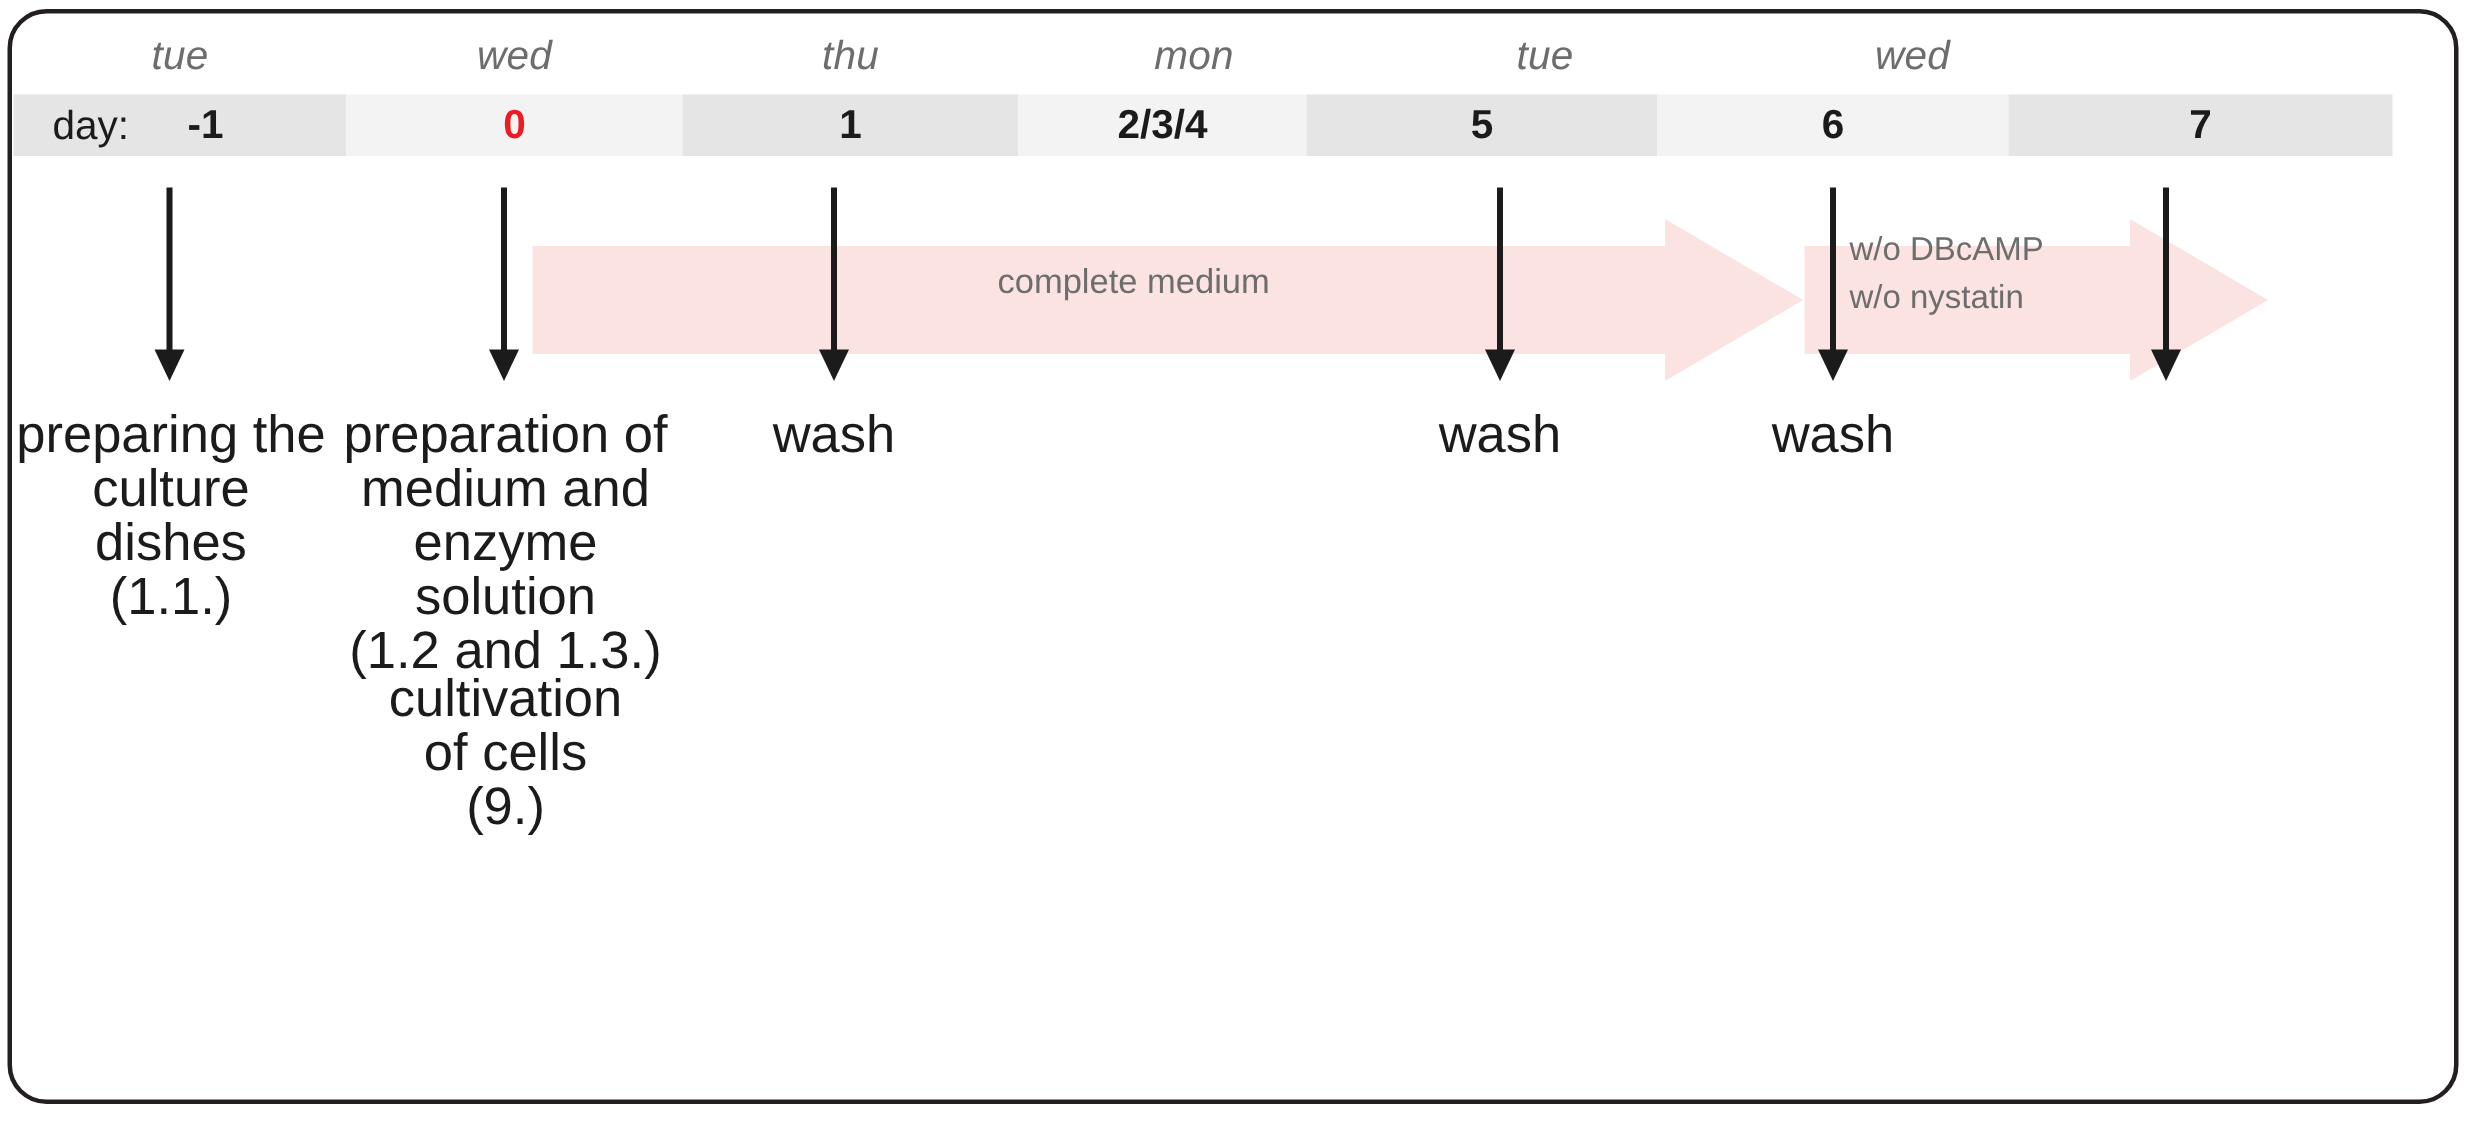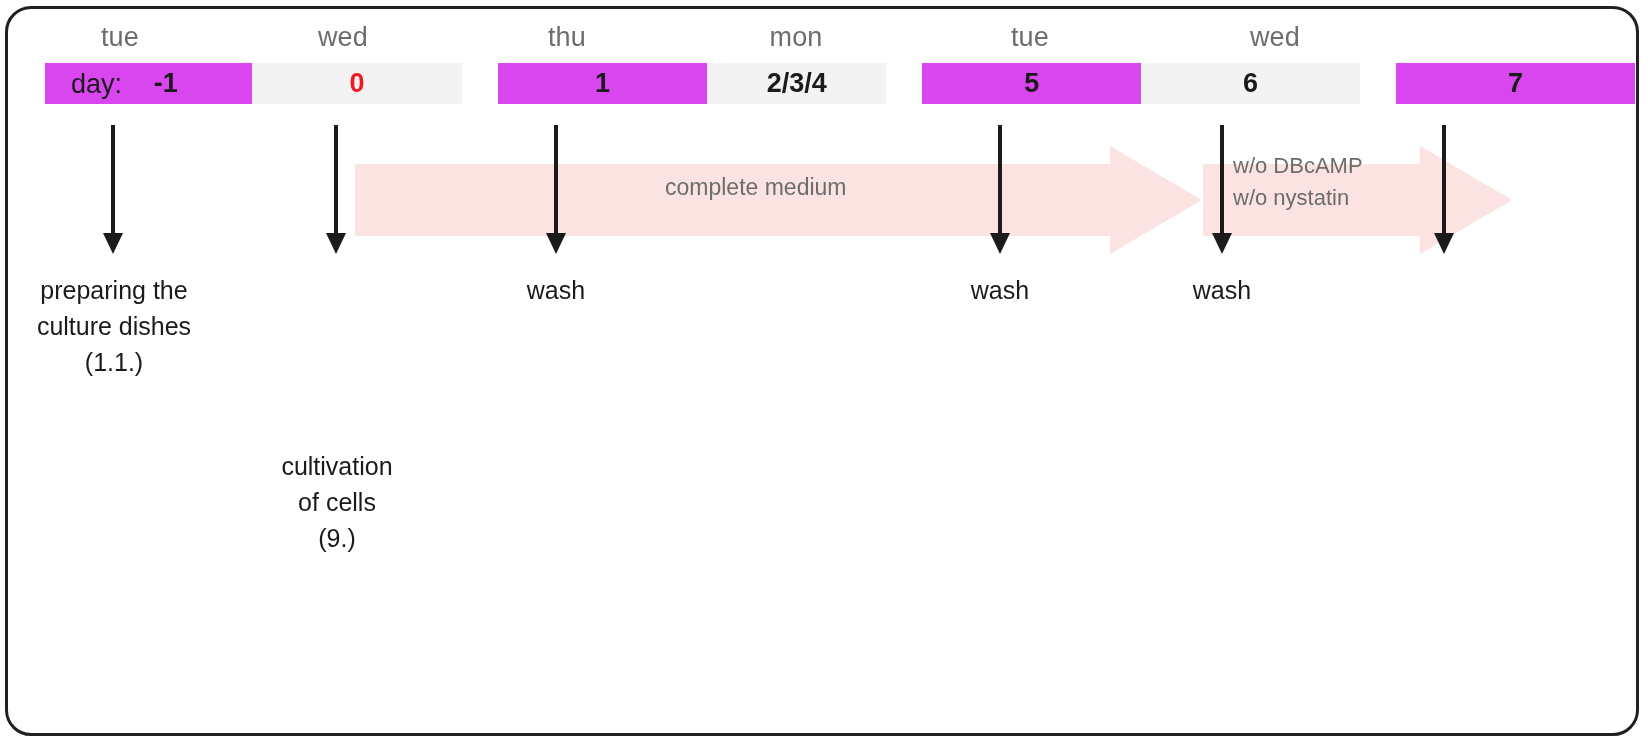--- a/index.html
+++ b/index.html
@@ -30,20 +30,21 @@
     background: #ffffff;
   }
   
   .weekday-row {
     position: absolute;
     left: 9px;
     top: 12px;
     width: 1626px;
     height: 50px;
     display: flex;
+    font-style: italic;
   }
   .weekday-cell {
     display: flex;
     align-items: center;
     justify-content: center;
     font-size: 27px;
     color: #6d6d6d;
     letter-spacing: 0.2px;
   }
   
@@ -57,21 +58,21 @@
   }
   .daynum-cell {
     position: relative;
     display: flex;
     align-items: center;
     justify-content: center;
     font-size: 27px;
     font-weight: bold;
     color: #1b1b1b;
   }
-  .daynum-cell.shade-a { background: #d946ef; margin-left: 36px; }
+  .daynum-cell.shade-a { background: #e5e5e5; }
   .daynum-cell.shade-b { background: #f3f3f3; }
   .daynum-cell.accent  { color: #ee1b24; }
   .day-prefix {
     position: absolute;
     left: 26px;
     top: 50%;
     transform: translateY(-50%);
     font-size: 27px;
     font-weight: normal;
     color: #1b1b1b;
@@ -94,21 +95,21 @@
   #washout-label {
     left: 1233px;
     top: 150px;
     line-height: 32px;
     font-size: 22px;
   }
 
   
   .caption {
     position: absolute;
-    font-size: 25px;
+    font-size: 35px;
     color: #1b1b1b;
     line-height: 36px;
     text-align: center;
     white-space: pre-line;
   }
   .caption.blk2 { line-height: 36px; }
 </style>
 </head>
 <body>
 
@@ -197,20 +198,24 @@
   </svg>
 
   <div class="medium-label" id="complete-medium-label">complete medium</div>
   <div class="medium-label" id="washout-label" style="white-space:pre-line">w/o DBcAMP
 w/o nystatin</div>
 
   <div class="caption" style="left:8px; top:272px; width:212px">preparing the
 culture dishes
 (1.1.)</div>
 
+  <div class="caption blk2" style="left:222px; top:272px; width:230px">preparation of
+medium and
+enzyme solution
+(1.2 and 1.3.)</div>
 
   <div class="caption blk2" style="left:222px; top:448px; width:230px">cultivation
 of cells
 (9.)</div>
 
   <div class="caption" style="left:446px; top:272px; width:220px">wash</div>
 
   <div class="caption" style="left:890px; top:272px; width:220px">wash</div>
 
   <div class="caption" style="left:1112px; top:272px; width:220px">wash</div>

